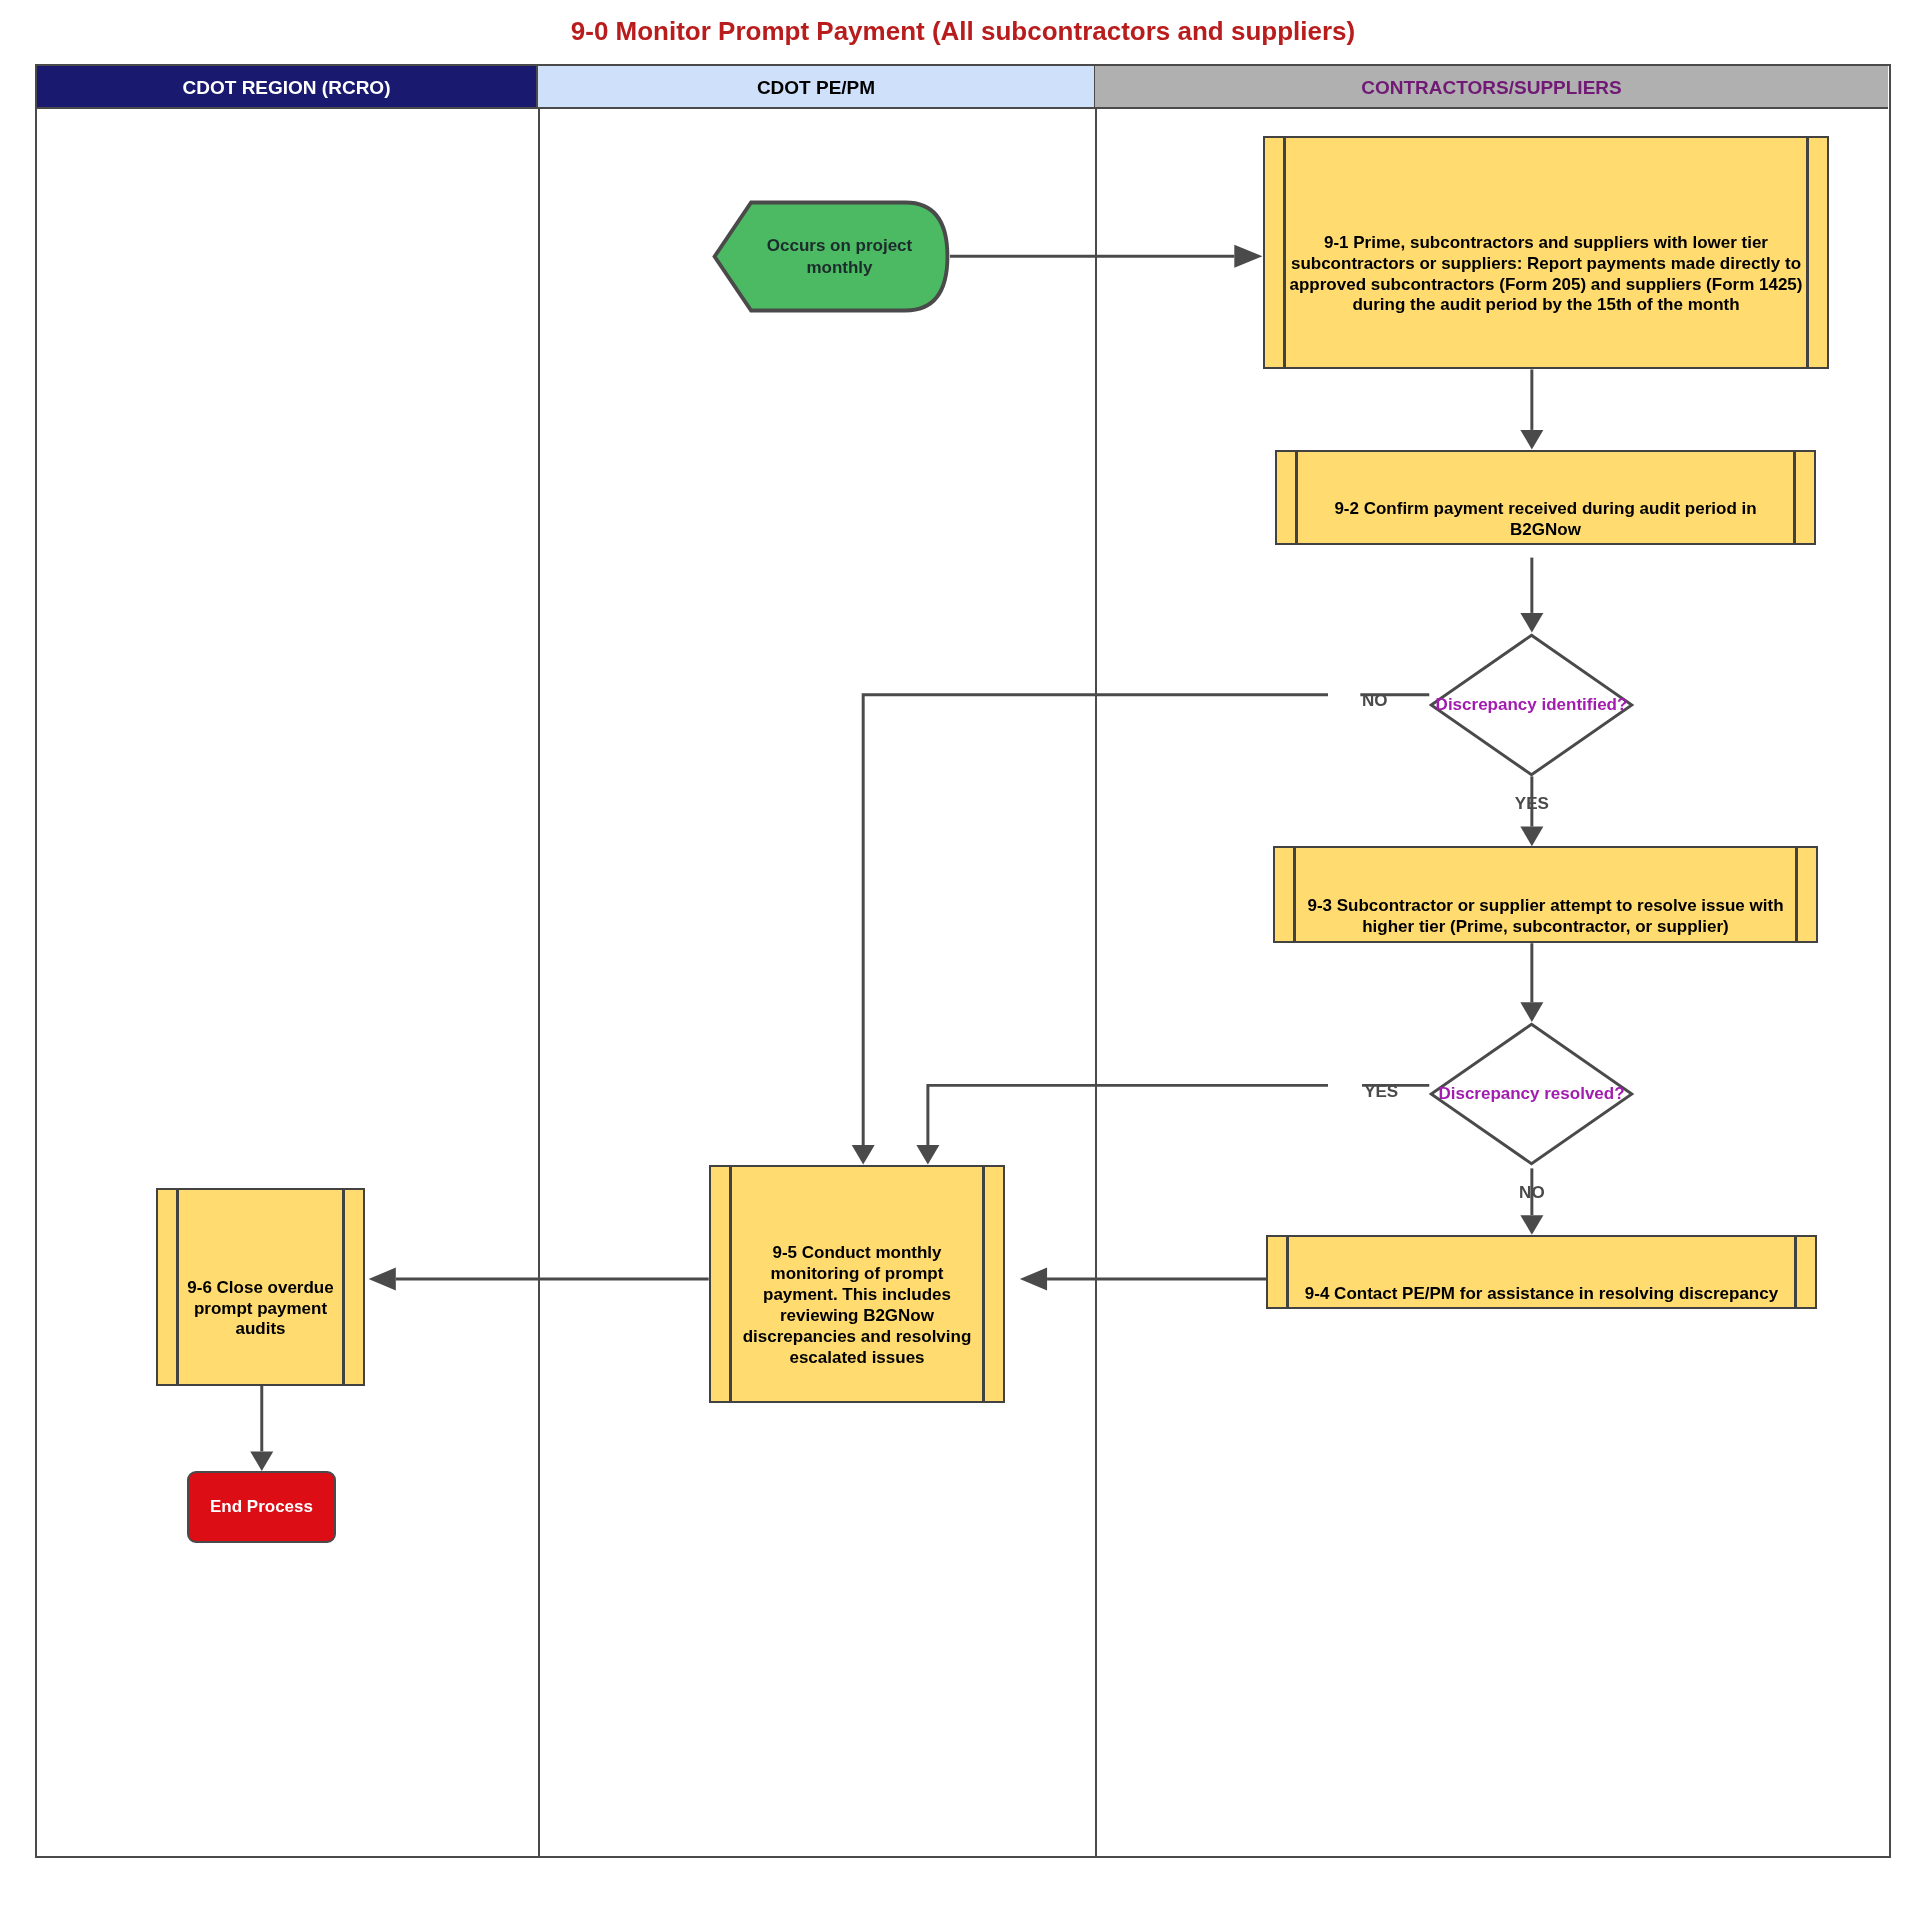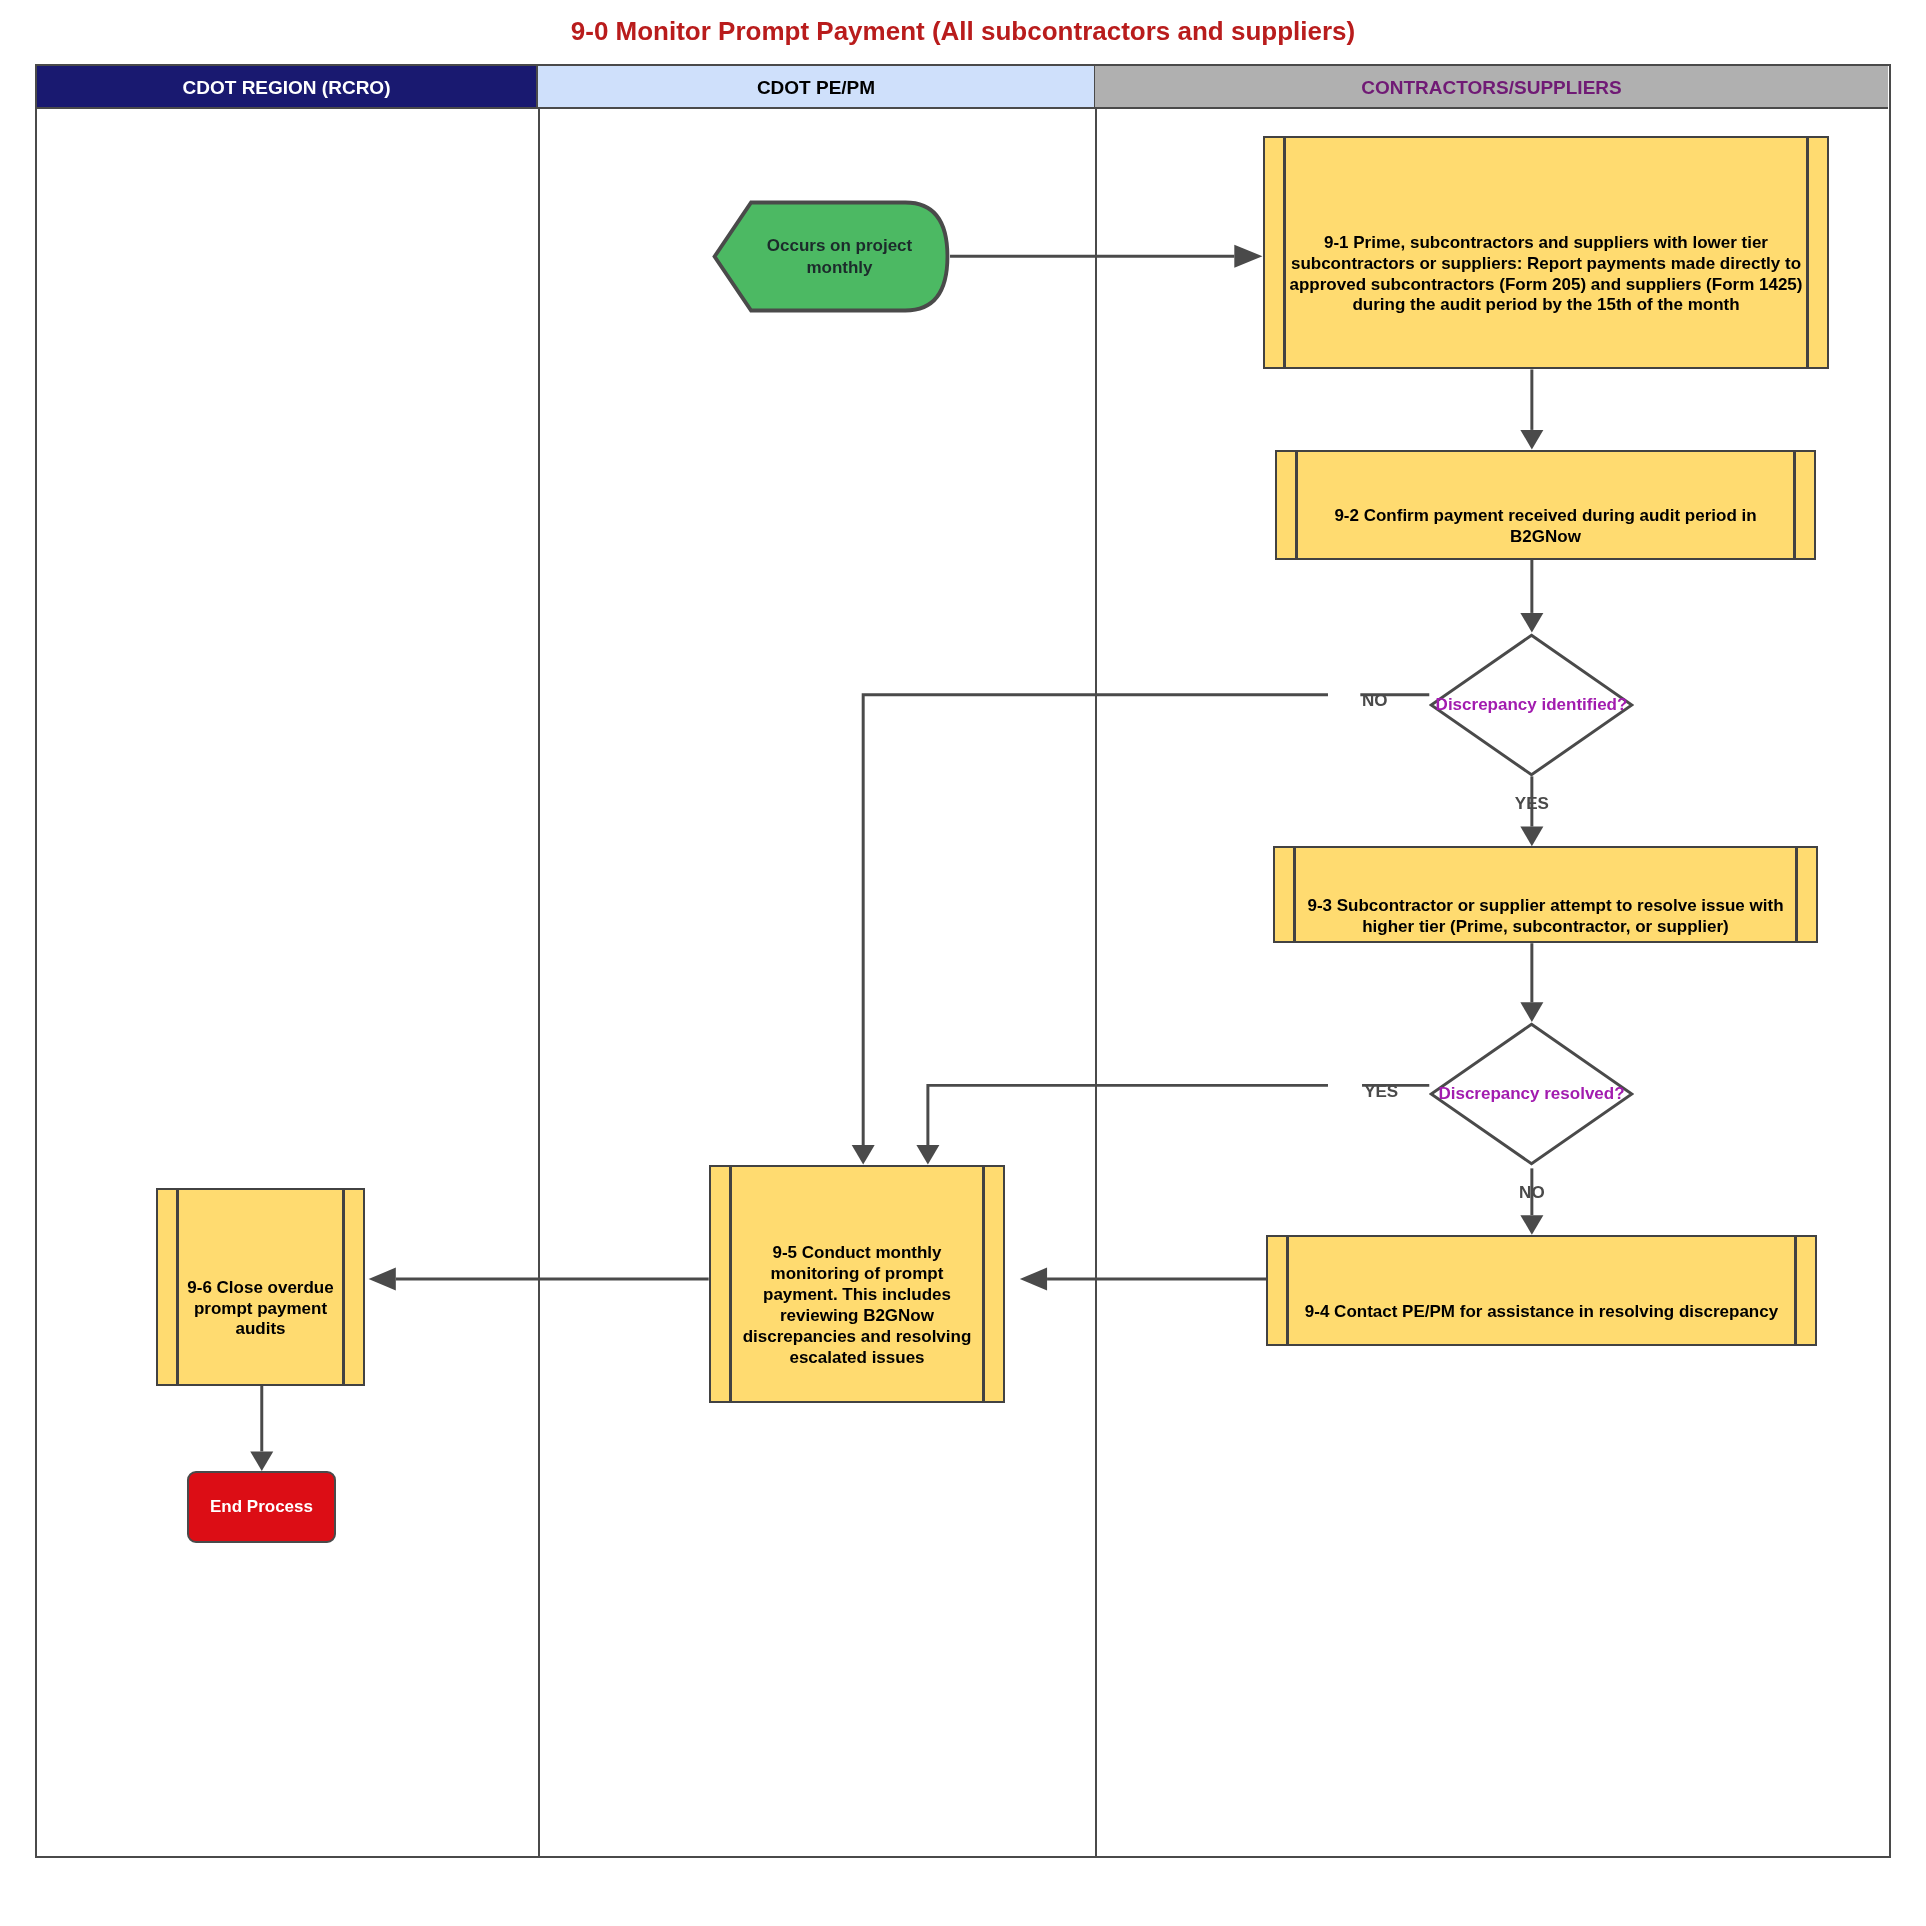--- a/index.html
+++ b/index.html
@@ -142,21 +142,21 @@
   </svg>
   <div class="stxt">Occurs on project monthly</div>
 </div>
 
 <div class="proc node" style="left:1263px; top:136px; width:566px; height:233px; font-size:17px;">
   <span class="bar-l"></span>
   <span class="bar-r"></span>
   <div class="ptxt">9-1 Prime, subcontractors and suppliers with lower tier subcontractors or suppliers:  Report payments made directly to approved subcontractors (Form 205) and suppliers (Form 1425) during the audit period by the 15th of the month</div>
 </div>
 
-<div class="proc node" style="left:1275px; top:450px; width:541px; height:110px; font-size:17px;">
+<div class="proc node" style="left:1275px; top:450px; width:541px; height:95px; font-size:17px;">
   <span class="bar-l"></span>
   <span class="bar-r"></span>
   <div class="ptxt">9-2 Confirm payment received during audit period in B2GNow</div>
 </div>
 
 <div class="diamond node" style="left:1429px; top:633px; width:205px; height:144px;">
   <svg width="205" height="144" viewBox="0 0 482 338">
     <polygon points="241,5 477,169 241,333 5,169" fill="#ffffff" stroke="#4a4a4a" stroke-width="7"></polygon>
   </svg>
   <div class="dtxt">Discrepancy identified?</div>
@@ -168,21 +168,21 @@
   <div class="ptxt">9-3 Subcontractor or supplier attempt to resolve issue with higher tier (Prime, subcontractor, or supplier)</div>
 </div>
 
 <div class="diamond node" style="left:1429px; top:1022px; width:205px; height:144px;">
   <svg width="205" height="144" viewBox="0 0 482 338">
     <polygon points="241,5 477,169 241,333 5,169" fill="#ffffff" stroke="#4a4a4a" stroke-width="7"></polygon>
   </svg>
   <div class="dtxt">Discrepancy resolved?</div>
 </div>
 
-<div class="proc node" style="left:1266px; top:1235px; width:551px; height:111px; font-size:17px;">
+<div class="proc node" style="left:1266px; top:1235px; width:551px; height:74px; font-size:17px;">
   <span class="bar-l"></span>
   <span class="bar-r"></span>
   <div class="ptxt">9-4  Contact PE/PM for assistance in resolving discrepancy</div>
 </div>
 
 <div class="proc node" style="left:709px; top:1165px; width:296px; height:238px; font-size:17px;">
   <span class="bar-l"></span>
   <span class="bar-r"></span>
   <div class="ptxt" style="padding:0 26px;">9-5 Conduct monthly monitoring of prompt payment. This includes reviewing B2GNow discrepancies and resolving escalated issues</div>
 </div>

